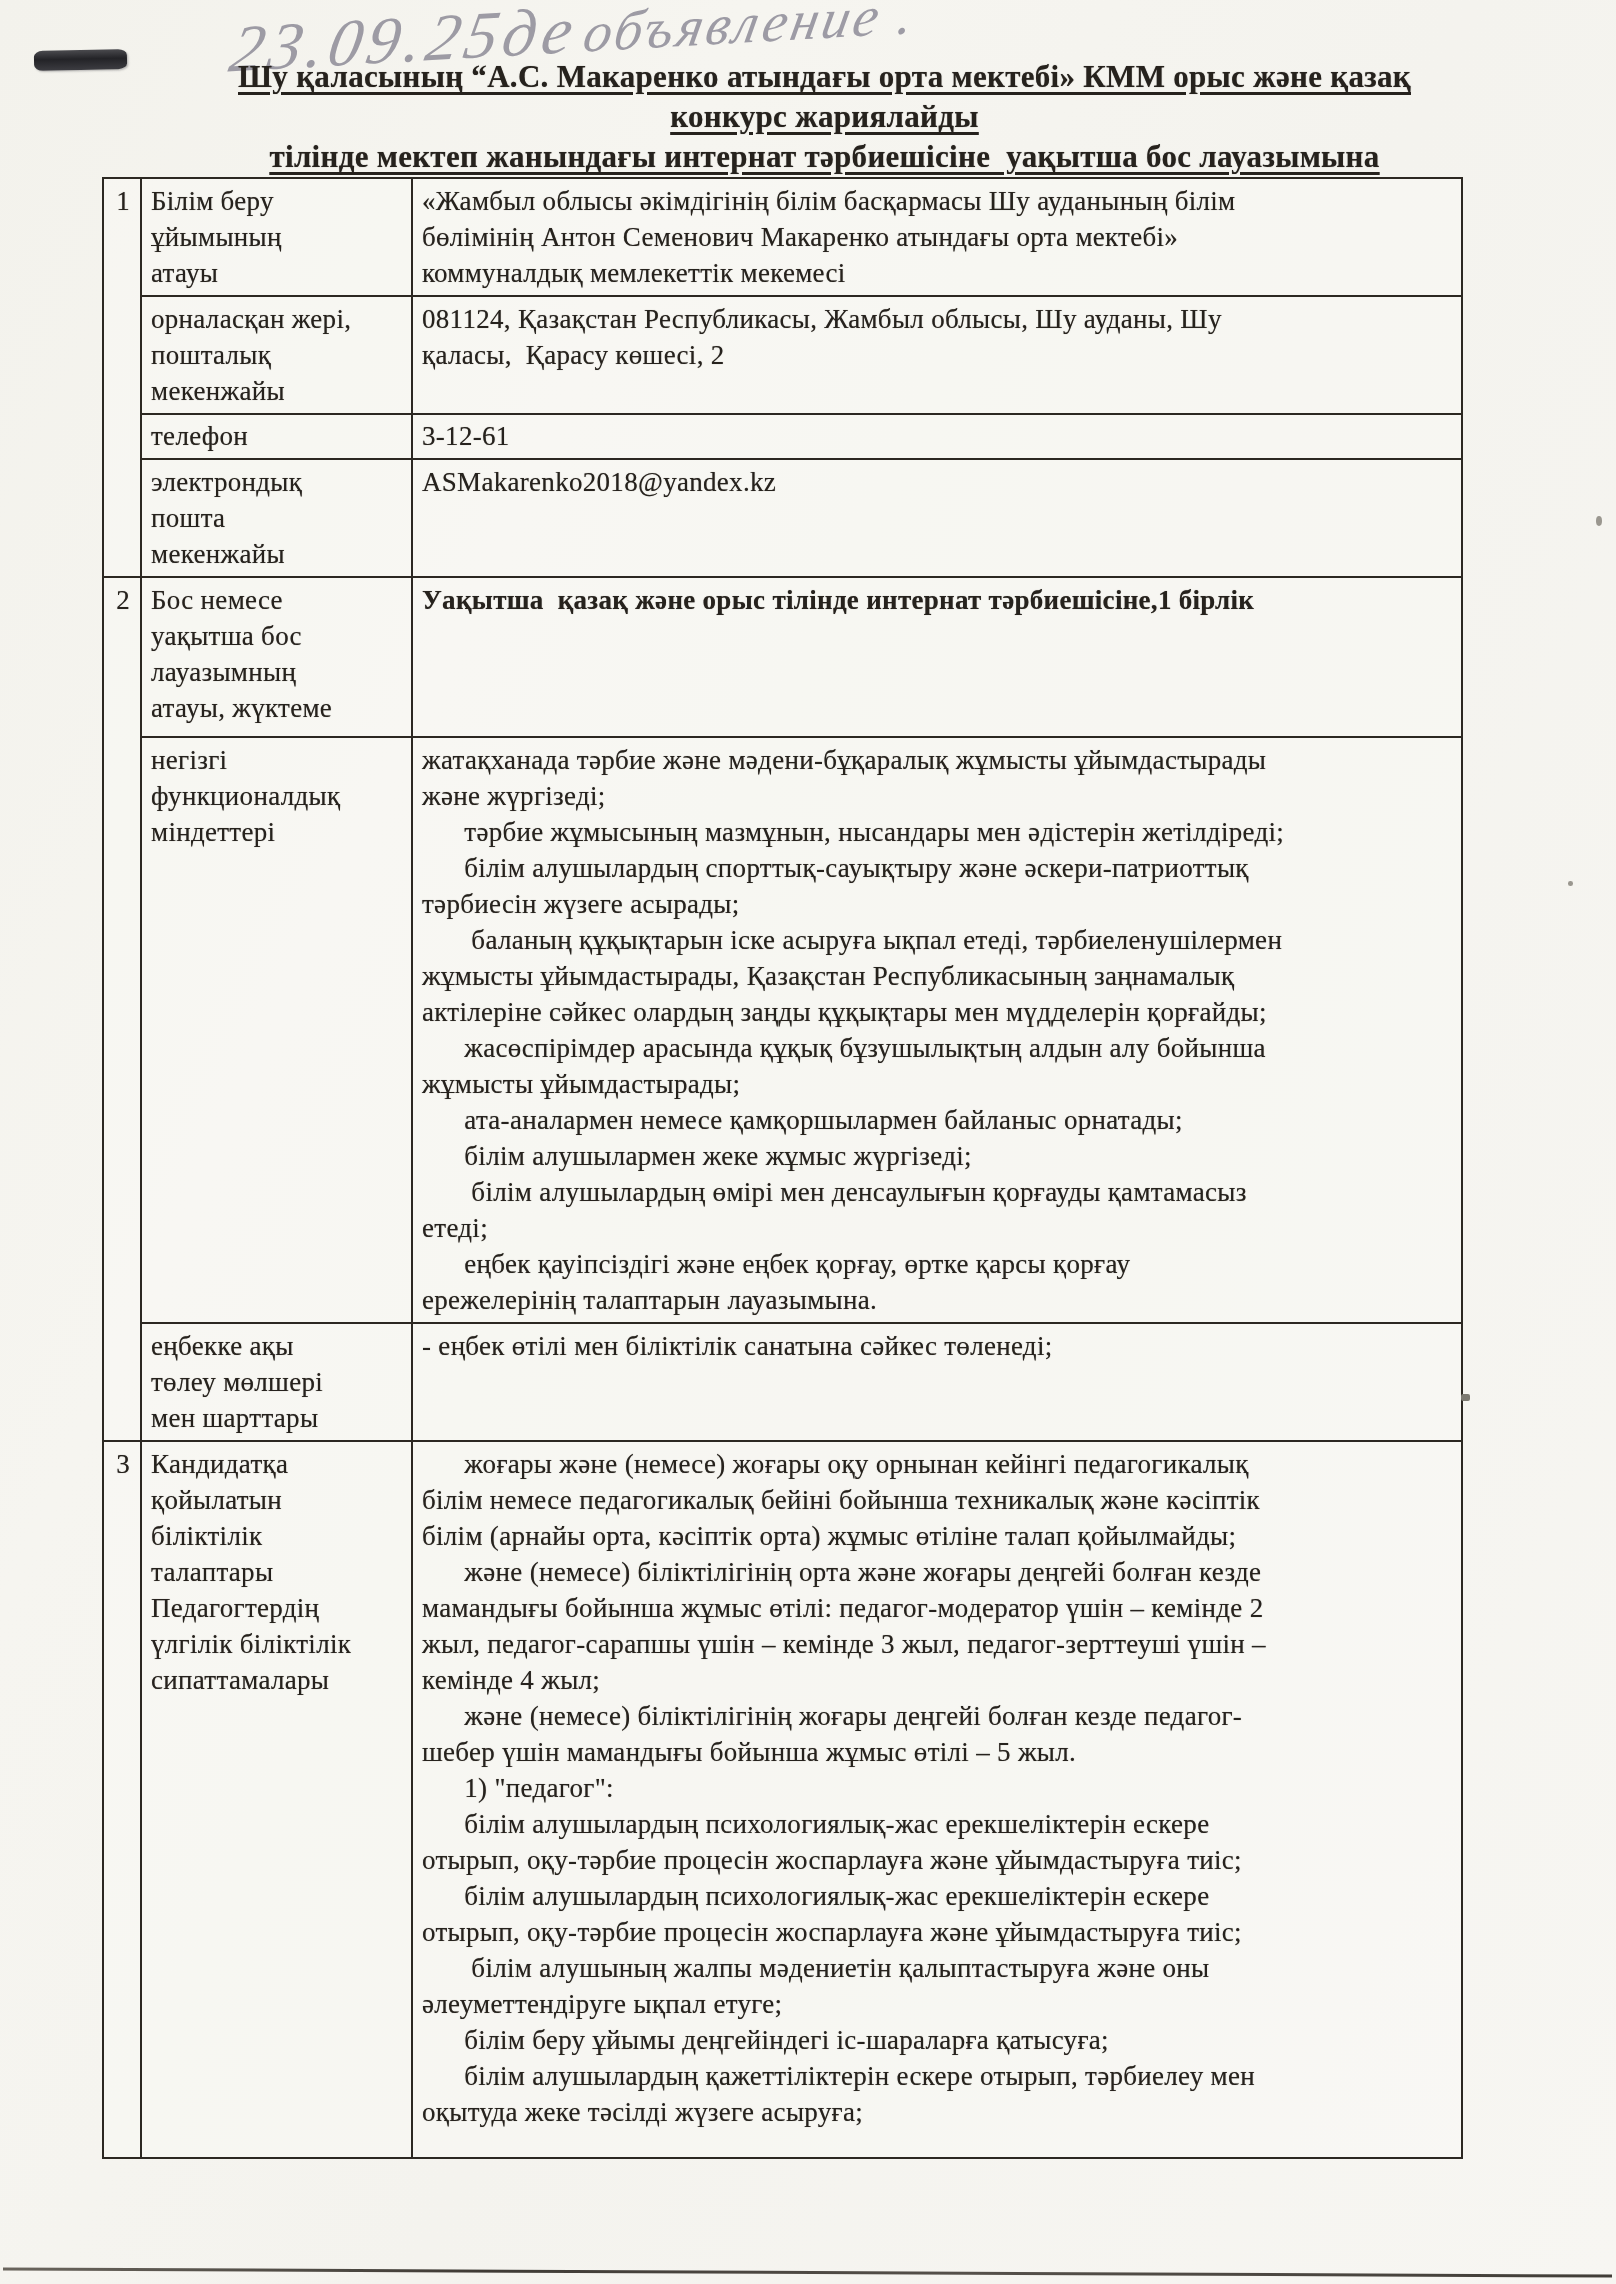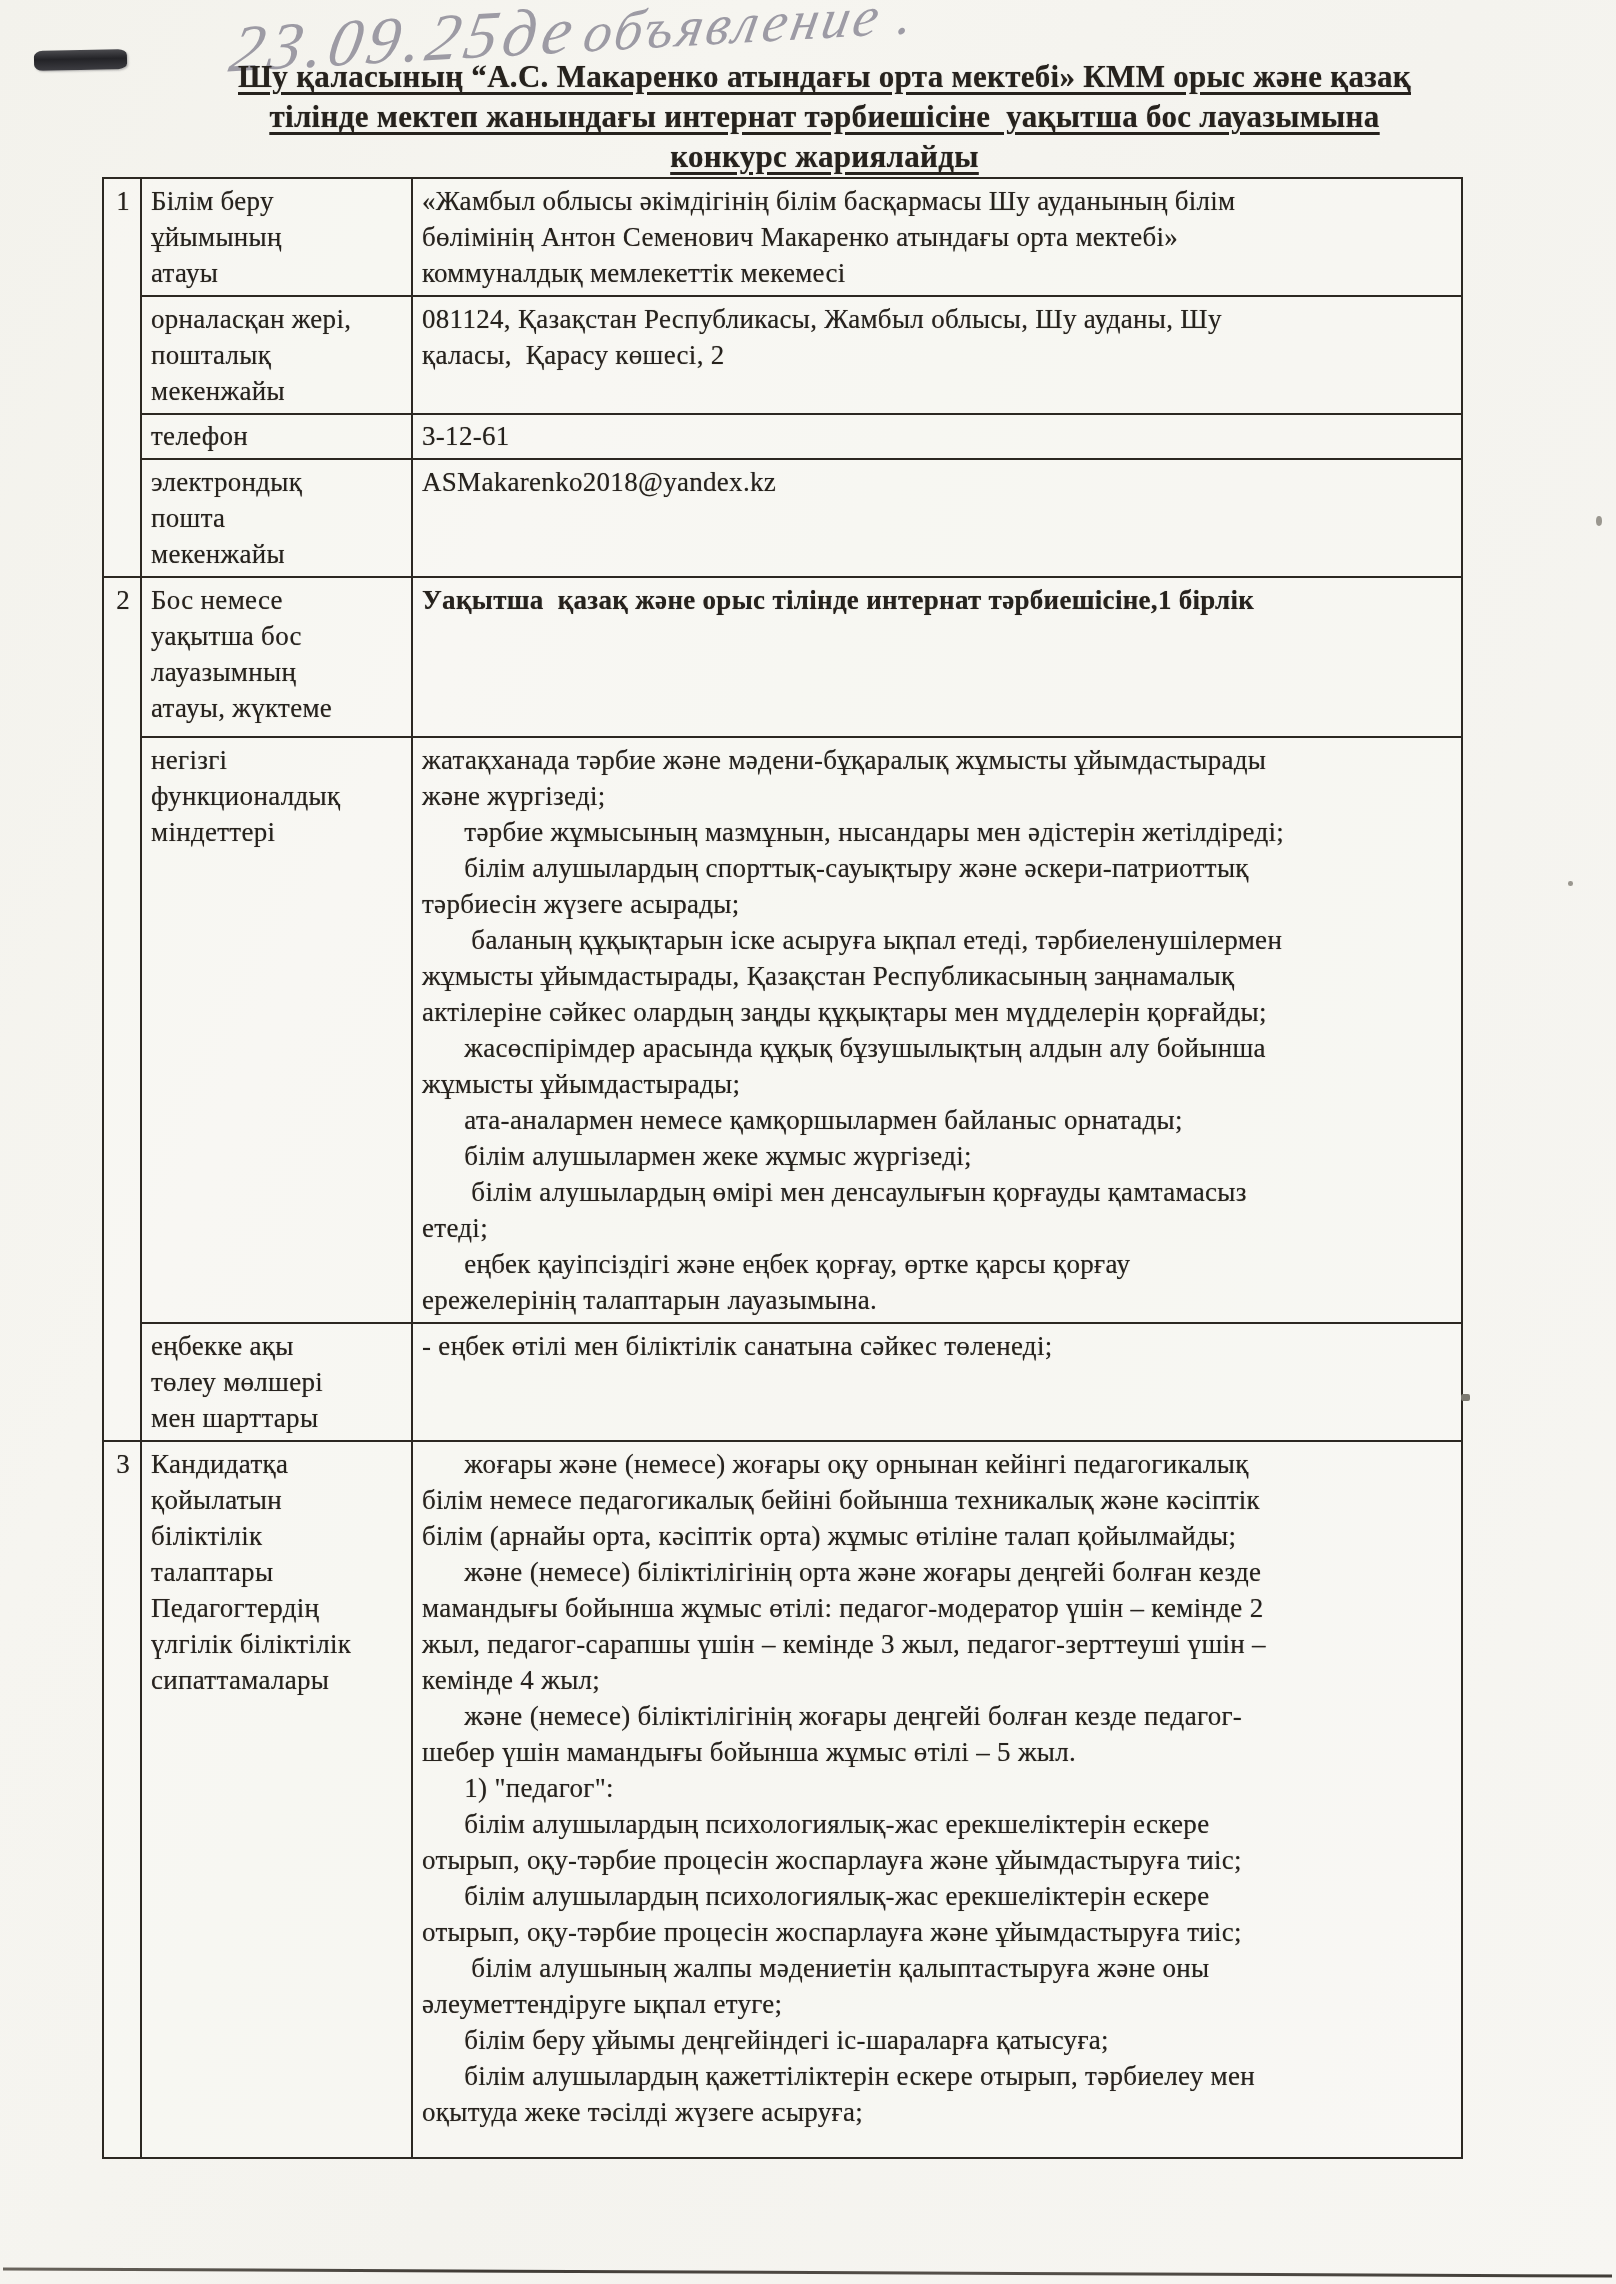--- a/index.html
+++ b/index.html
@@ -106,22 +106,22 @@
 
   <div class="handwriting">
     <span class="hw-date">23.09.25де</span>
     <span class="hw-word">объявление .</span>
   </div>
 
   <div class="corner-mark"></div>
 
   <div class="title">
     <div class="tline">Шу қаласының “А.С. Макаренко атындағы орта мектебі» КММ орыс және қазақ</div>
+    <div class="tline">конкурс жариялайды</div>
     <div class="tline">тілінде мектеп жанындағы интернат тәрбиешісіне  уақытша бос лауазымына</div>
-    <div class="tline">конкурс жариялайды</div>
   </div>
 
   <table class="doc">
     <colgroup>
       <col class="c-num">
         <col class="c-label">
         <col class="c-value">
     </colgroup>
     <tbody>
       <tr style="height:107px">

